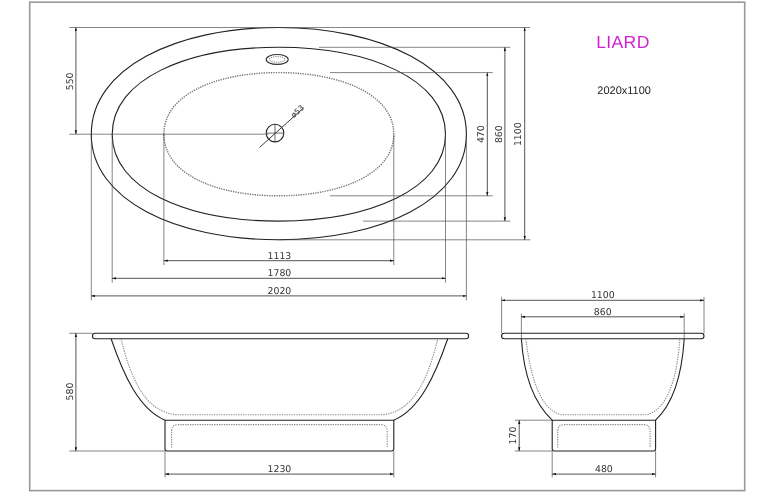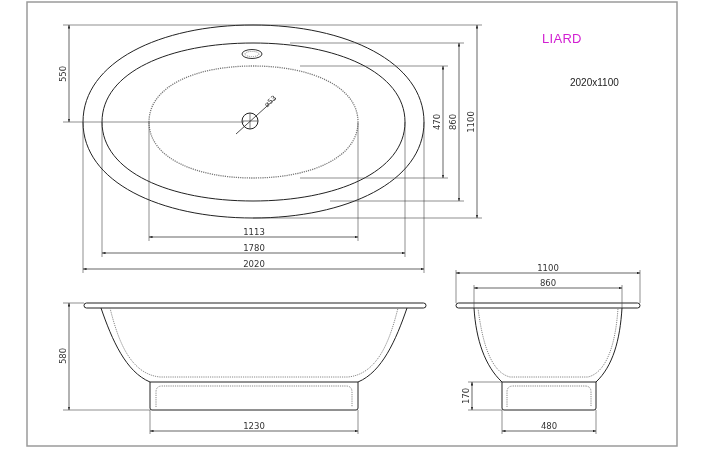--- a/index.html
+++ b/index.html
@@ -1,21 +1,21 @@
 <!DOCTYPE html>
 <html><head>
 <meta charset="utf-8">
 <style>
   html, body { margin:0; padding:0; background:#ffffff; }
   body { width:705px; height:450px; position:relative; overflow:hidden;
          font-family:"Liberation Sans", "DejaVu Sans", sans-serif; }
   #sheet { position:absolute; left:0; top:0; width:705px; height:450px; }
-  .title { position:absolute; left:542px; top:31px; font-size:13px; color:#d21fd2;
+  .title { position:absolute; left:542px; top:31px; font-size:16px; color:#d21fd2;
            letter-spacing:0.3px; }
-  .subtitle { position:absolute; left:570px; top:77px; font-size:10px; color:#222; }
+  .subtitle { position:absolute; left:543px; top:77px; font-size:10px; color:#222; }
   svg text { font-family:"DejaVu Sans", "Liberation Sans", sans-serif; font-size:8.5px; fill:#333; }
 </style>
 </head>
 <body>
 
 <div id="sheet">
   <svg width="705" height="450" viewBox="0 0 705 450" xmlns="http://www.w3.org/2000/svg">
     <defs>
       <marker id="arr" viewBox="0 0 10 10" refX="10" refY="5" markerWidth="5" markerHeight="5" orient="auto-start-reverse">
         <path d="M0,2 L10,5 L0,8 z" fill="#111"></path>

